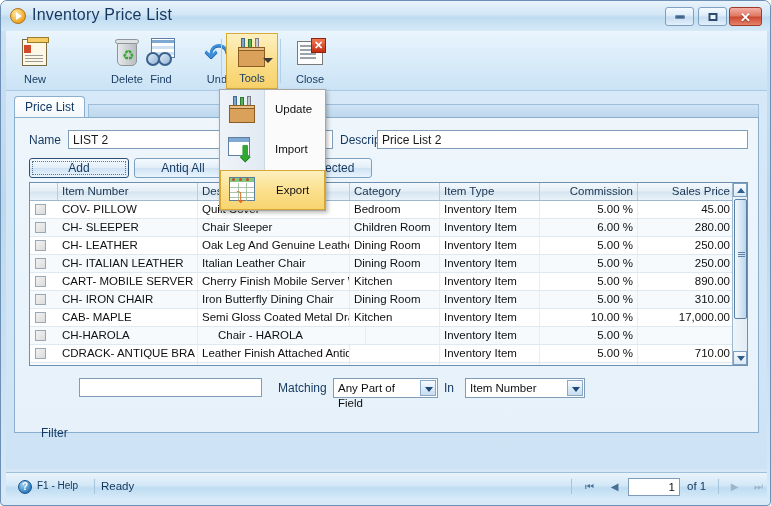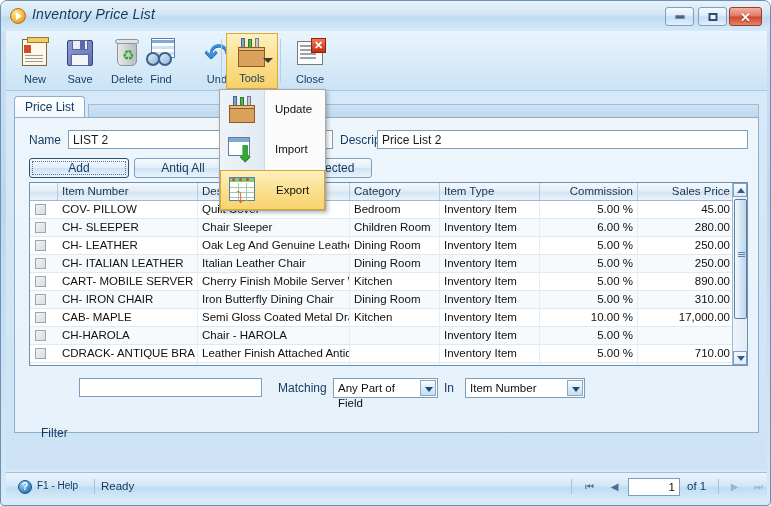--- a/index.html
+++ b/index.html
@@ -33,21 +33,21 @@
     border-radius:50%;
     background: radial-gradient(circle at 35% 30%, #ffe79a, #f0a828 70%, #b87410);
     border:1px solid #a8731a;
   }
   #app-icon::after {
     content:""; position:absolute; left:5px; top:3px;
     border-left:6px solid #fff; border-top:4px solid transparent; border-bottom:4px solid transparent;
   }
   #title-text {
     position:absolute; left:31px; top:5px;
-    font-size:14px; color:#15375e; letter-spacing:.2px;font-style:italic;
+    font-size:16px; color:#15375e; letter-spacing:.2px;
   }
   .wbtn {
     position:absolute; top:6px; width:29px; height:19px;
     border:1px solid #7fa0c0; border-radius:3px;
     background: linear-gradient(180deg,#f4fafe 0%, #dcebf8 48%, #c6dcf0 52%, #e2f0fb 100%);
   }
   .wbtn span { position:absolute; left:50%; top:50%; transform:translate(-50%,-50%); }
   #btn-min { right:76px; }
   #btn-min span { width:9px; height:3px; background:#2b4c70; border:1px solid #5a7ea4; }
   #btn-max { right:43px; }
@@ -327,26 +327,20 @@
 
     <div class="tbtn" id="tb-new" style="left:3px;">
       <span class="ico" id="ico-new">
         <span class="page"></span><span class="tab2"></span>
         <span class="red"></span>
         <span class="txt" style="top:18px;"></span><span class="txt" style="top:21px;"></span><span class="txt" style="top:24px;"></span>
       </span>
       <span class="lbl">New</span>
     </div>
 
-    <div class="tbtn" id="tb-save" style="left:48px;">
-      <span class="ico" id="ico-save">
-        <span class="body"></span><span class="top"></span><span class="shut"></span><span class="bot"></span>
-      </span>
-      <span class="lbl">Save</span>
-    </div>
 
     <div class="tbtn" id="tb-delete" style="left:95px;">
       <span class="ico" id="ico-del">
         <span class="can"></span><span class="lid"></span><span class="rec">♻</span>
       </span>
       <span class="lbl">Delete</span>
     </div>
 
     <div class="tbtn" id="tb-find" style="left:129px;">
       <span class="ico" id="ico-find">
@@ -487,21 +481,21 @@
               <div class="gcell sep" style="left: 28px; width: 140px;">CAB- MAPLE</div>
               <div class="gcell sep" style="left: 168px; width: 152px;">Semi Gloss Coated Metal Draw</div>
               <div class="gcell sep" style="left: 320px; width: 90px;">Kitchen</div>
               <div class="gcell sep" style="left: 410px; width: 100px;">Inventory Item</div>
               <div class="gcell sep right" style="left: 510px; width: 98px;">10.00 %</div>
               <div class="gcell right" style="left: 608px; width: 96px;">17,000.00</div>
             </div>
             <div class="grow alt" style="top: 144px;">
               <span class="gchk"></span>
               <div class="gcell sep" style="left: 28px; width: 140px;">CH-HAROLA</div>
-              <div class="gcell sep" style="left: 168px; width: 152px;">Chair - HAROLA</div>
+              <div class="gcell sep" style="left: 184px; width: 152px;">Chair - HAROLA</div>
               <div class="gcell sep" style="left: 320px; width: 90px;"></div>
               <div class="gcell sep" style="left: 410px; width: 100px;">Inventory Item</div>
               <div class="gcell sep right" style="left: 510px; width: 98px;">5.00 %</div>
               <div class="gcell right" style="left: 608px; width: 96px; margin-top: 36px;">50.00</div>
             </div>
             <div class="grow" style="top: 162px;">
               <span class="gchk"></span>
               <div class="gcell sep" style="left: 28px; width: 140px;">CDRACK- ANTIQUE BRA</div>
               <div class="gcell sep" style="left: 168px; width: 152px;">Leather Finish Attached Antiq</div>
               <div class="gcell sep" style="left: 320px; width: 90px;"></div>

